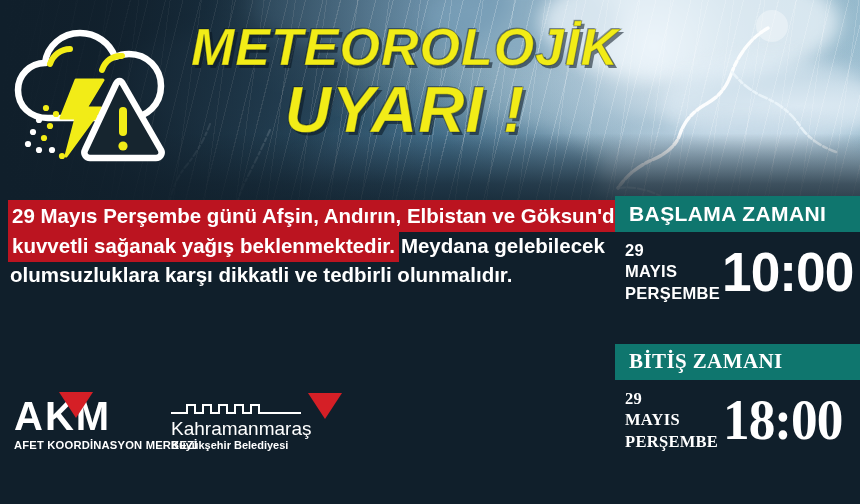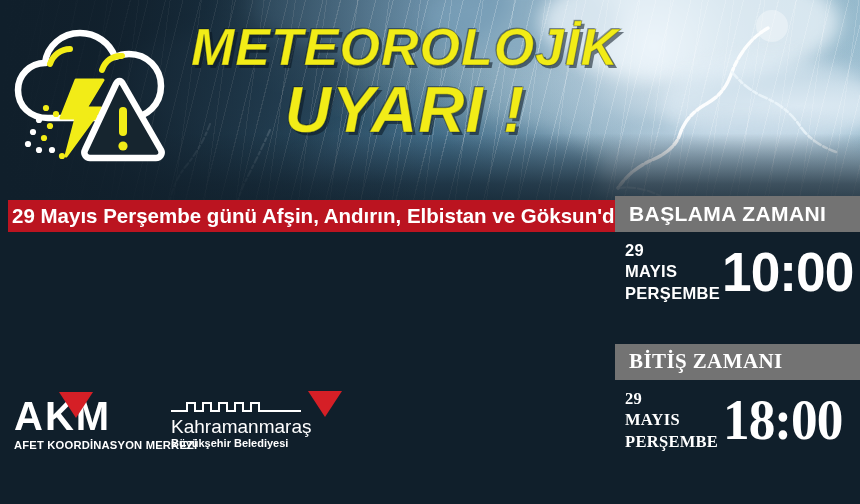--- a/index.html
+++ b/index.html
@@ -69,32 +69,32 @@
     line-height:1.0;margin-bottom:9px;white-space:nowrap;
   }
   .body-text .hl{background:#bb1420;padding:4px 4px 5px 4px;}
   .body-text .plain{padding:4px 2px 5px 2px;}
 
   
   .tpanel{position:absolute;left:615px;width:245px;}
   .p-start{top:196px;}
   .p-end{top:344px;font-family:Liberation Serif, serif;}
   .tbar{
-    background:#737373;color:#fff;font-weight:bold;font-size:21px;
+    background:#0f766e;color:#fff;font-weight:bold;font-size:21px;
     letter-spacing:.4px;padding:7px 0 8px 14px;line-height:1;
     white-space:nowrap;
   }
   .trow{display:flex;align-items:center;padding:8px 0 0 10px;}
   .tdate{display:flex;flex-direction:column;color:#fff;font-weight:bold;
     font-size:16.5px;line-height:1.30;letter-spacing:.3px;width:98px;}
   .tclock{color:#fff;font-weight:bold;font-size:56px;line-height:1;
     letter-spacing:-1px;transform:scaleX(.95);transform-origin:left center;}
 
   
-  .logos{position:absolute;left:14px;top:396px;display:flex;align-items:center;}
+  .logos{position:absolute;left:14px;top:396px;display:flex;align-items:flex-end;}
   .akom{position:relative;width:135px;}
   .akom-word{display:flex;align-items:center;color:#fff;font-weight:bold;
     font-size:40px;letter-spacing:2px;line-height:1;}
   .medal{position:relative;display:inline-block;}
   .medal .disc{
     width:34px;height:34px;border-radius:50%;
     background:
       radial-gradient(circle at 35% 30%, #f5dd8e 0%, #e3bf57 38%, #c79a2d 70%, #a87d1c 100%);
     box-shadow:inset 0 0 5px rgba(120,85,10,.6);
   }
@@ -179,20 +179,22 @@
     <circle cx="117" cy="124" r="4.6" fill="#f2ec17"></circle>
   </svg>
 
   <div class="headline">
     <span class="ln l1">METEOROLOJİK</span>
     <span class="ln l2">UYARI !</span>
   </div>
 
   <div class="body-text">
     <span class="bline"><span class="hl">29 Mayıs Perşembe günü Afşin, Andırın, Elbistan ve Göksun'da</span></span>
+    <span class="bline"><span class="hl">kuvvetli sağanak yağış beklenmektedir.</span><span class="plain">Meydana gelebilecek</span></span>
+    <span class="bline"><span class="plain">olumsuzluklara karşı dikkatli ve tedbirli olunmalıdır.</span></span>
   </div>
 
   <div class="tpanel p-start">
     <div class="tbar">BAŞLAMA ZAMANI</div>
     <div class="trow">
       <div class="tdate">
         <span>29</span>
         <span>MAYIS</span>
         <span>PERŞEMBE</span>
       </div>

